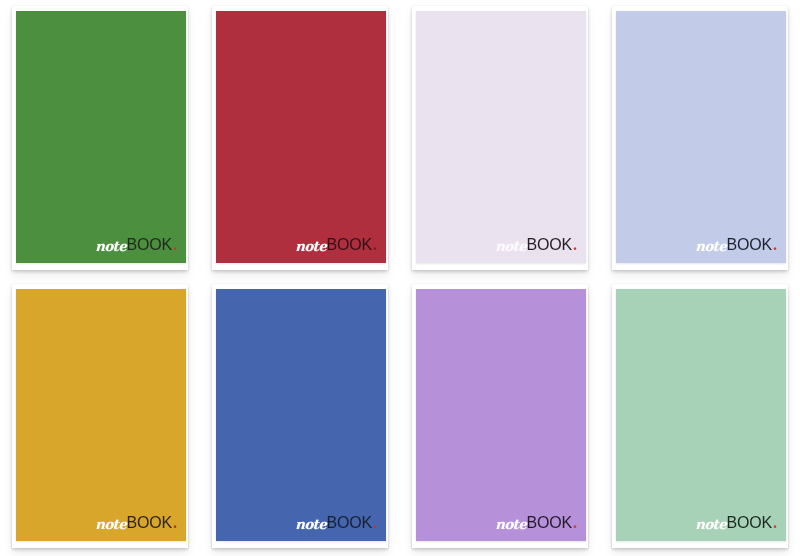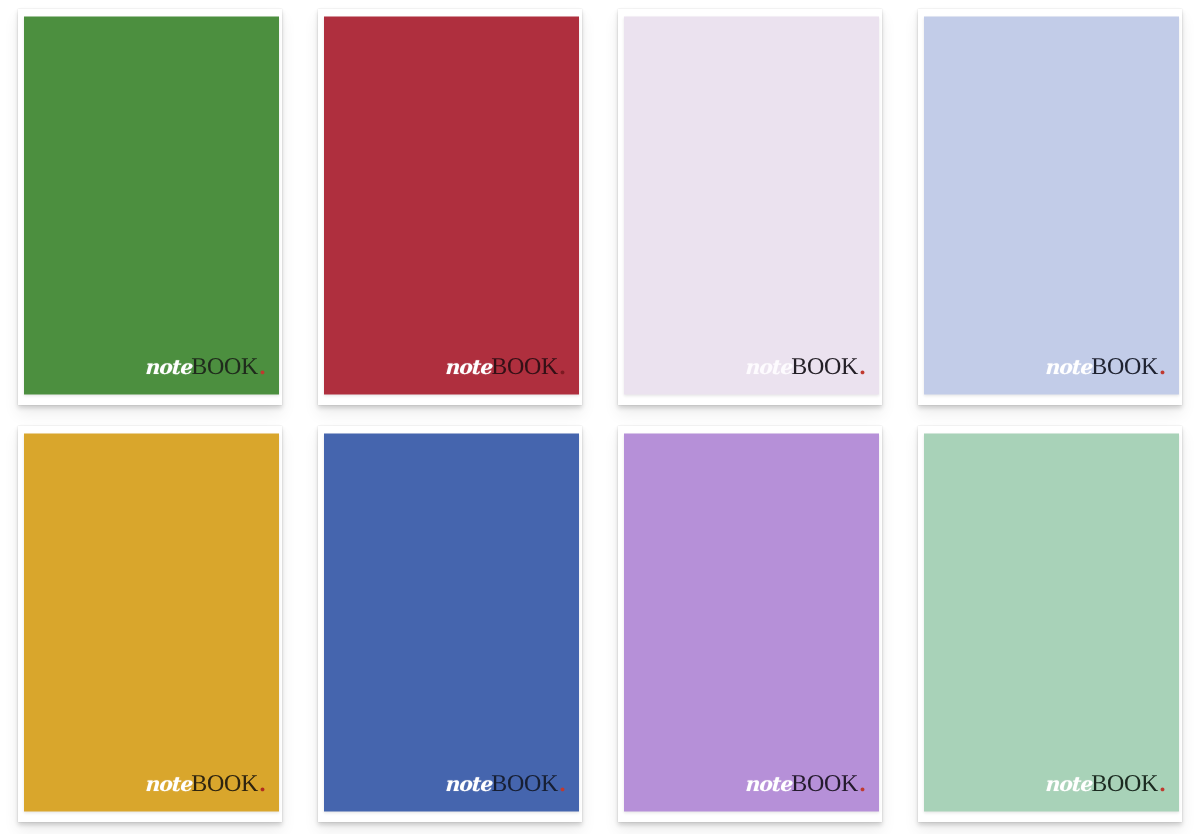--- a/index.html
+++ b/index.html
@@ -79,21 +79,21 @@
     font-style: italic;
     font-weight: 700;
     font-size: 13.5px;
     letter-spacing: -0.6px;
     color: #ffffff;
     transform: translateY(0.5px) skewX(-4deg);
     text-shadow: 0 0 1px rgba(255,255,255,0.35);
     margin-right: -1px;
   }
   .logo-book {
-    font-family: Liberation Serif, serif;
+    font-family: Liberation Sans, sans-serif;
     font-weight: 400;
     font-size: 16px;
     letter-spacing: -0.2px;
     color: #2b2b2b;
   }
   .logo-dot {
     font-family: "Liberation Serif", "DejaVu Serif", serif;
     font-weight: 700;
     font-size: 16px;
     color: #c0392f;

